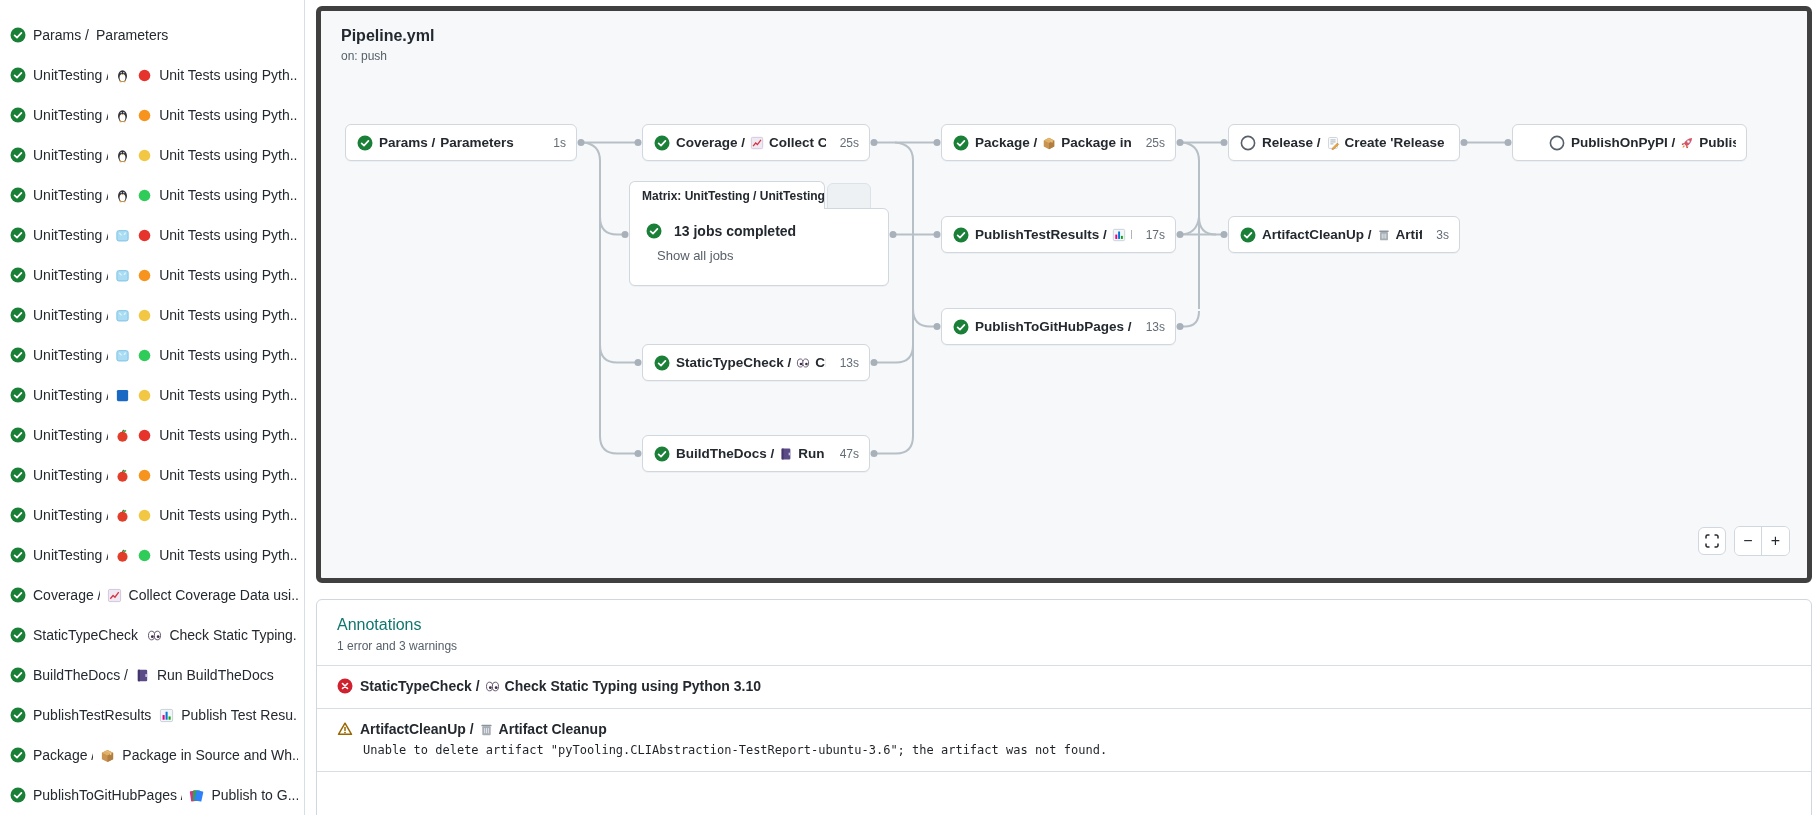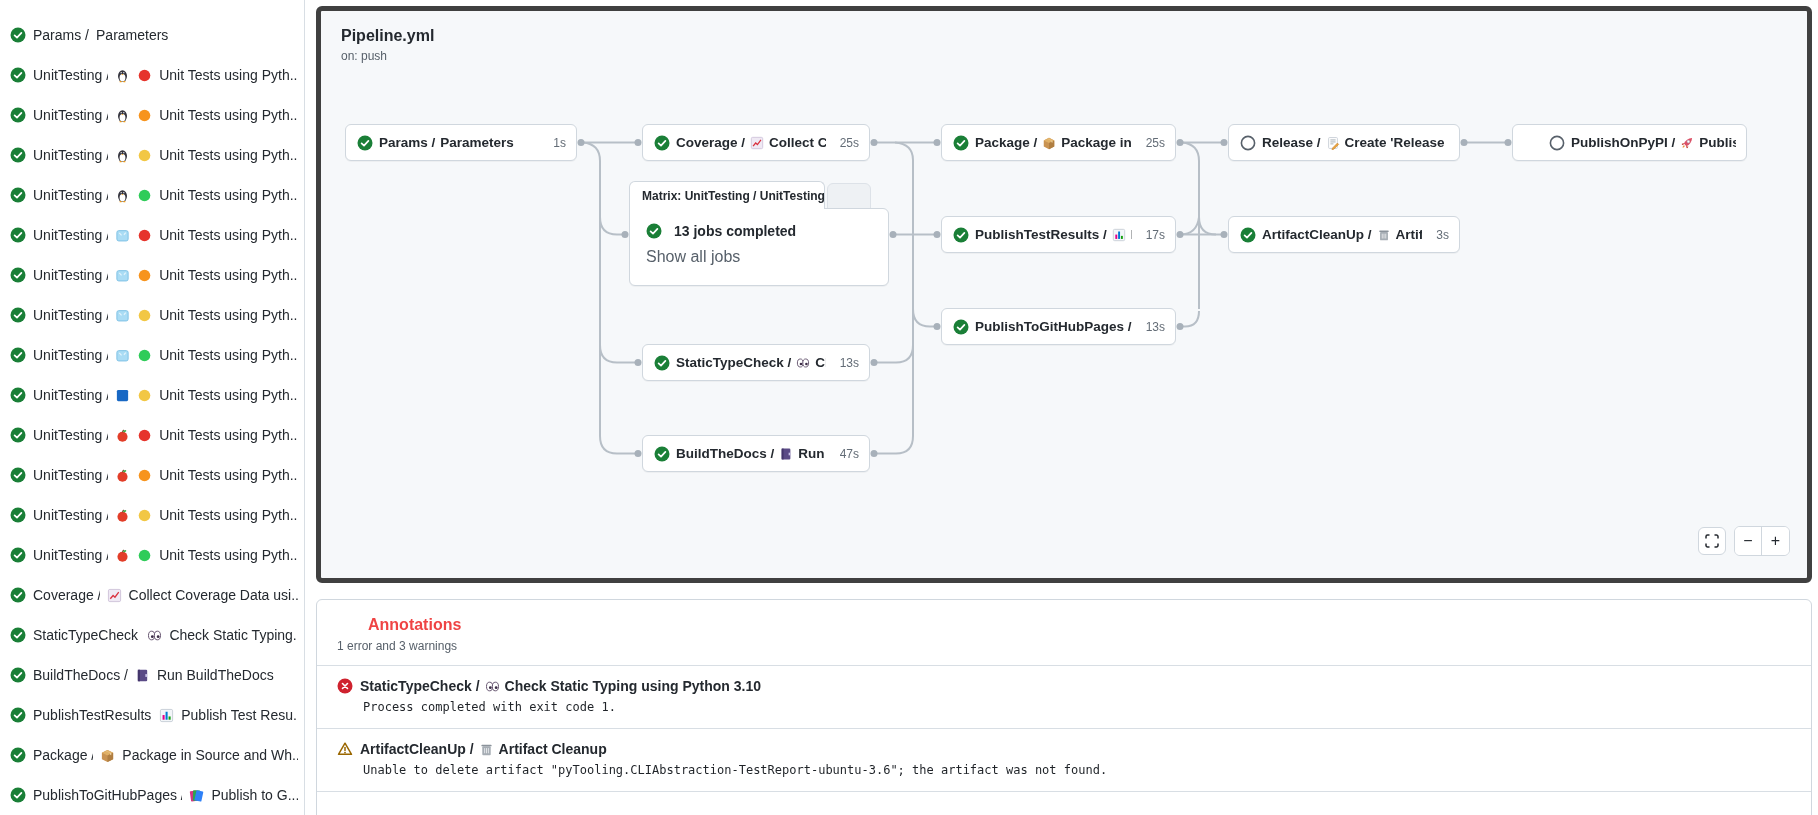--- a/index.html
+++ b/index.html
@@ -35,35 +35,35 @@
   .matrix-ghost { position:absolute; left:198px; top:2px; width:44px; height:26px;
                   background:#eef1f4; border:1px solid #dde2e8; border-radius:6px 6px 0 0; }
   .matrix-tab { position:absolute; left:0; top:0; width:196px; height:28px; background:#fff;
                 border:1px solid #d0d7de; border-bottom:none; border-radius:6px 6px 0 0;
                 display:flex; align-items:center; padding:0 12px; font-size:12px; font-weight:700; color:#24292f;
                 z-index:2; white-space:nowrap; }
   .matrix-card { position:absolute; left:0; top:27px; width:260px; height:78px; background:#fff;
                  border:1px solid #d0d7de; border-radius:0 6px 6px 6px;
                  box-shadow:0 1px 0 rgba(27,31,36,.04); padding:14px 16px 0 16px; z-index:1; cursor:pointer; }
   .mrow { display:flex; align-items:center; gap:12px; font-size:14px; font-weight:700; color:#24292f; }
-  .mlink { display:inline-block; margin-top:9px; margin-left:0; font-size:16px; color:#57606a; text-decoration:none; cursor:pointer; }
+  .mlink { display:inline-block; margin-top:9px; margin-left:11px; font-size:13px; color:#57606a; text-decoration:none; cursor:pointer; }
 
   
   .gcontrols { position:absolute; right:17px; bottom:22px; display:flex; gap:8px; align-items:center; }
   .gbtn { width:28px; height:28px; background:#fff; border:1px solid #d0d7de; border-radius:6px;
           display:flex; align-items:center; justify-content:center; cursor:pointer; font-size:16px; color:#24292f; }
   .zoomgroup { display:flex; background:#fff; border:1px solid #d0d7de; border-radius:6px; overflow:hidden; }
   .zoomgroup .gbtn { border:none; border-radius:0; width:27px; }
   .zoomgroup .gbtn:first-child { border-right:1px solid #d0d7de; }
 
   
   .annotations { position:absolute; left:316px; top:599px; width:1496px; height:240px;
                  background:#fff; border:1px solid #d0d7de; border-radius:6px; overflow:hidden; }
   .ann-header { padding:16px 20px 12px 20px; border-bottom:1px solid #d8dee4; }
-  .ann-title { font-size:16px; font-weight:700; color:#ef4444;margin-left:31px; }
+  .ann-title { font-size:16px; font-weight:400; color:#0f766e; }
   .ann-summary { font-size:12px; color:#57606a; margin-top:5px; }
   .ann-row { padding:12px 20px 14px 20px; border-bottom:1px solid #d8dee4; }
   .ann-row-title { display:flex; align-items:center; gap:7px; font-size:14px; font-weight:700; color:#24292f; cursor:pointer; }
   .ann-row-title .tpart { display:flex; align-items:center; gap:5px; }
   .ann-msg { margin:6px 0 0 26px; font-family:"DejaVu Sans Mono","Liberation Mono",monospace;
              font-size:12px; color:#1f2328; white-space:pre; }
 </style>
 </head>
 <body>
 
@@ -769,21 +769,20 @@
                 <svg viewBox="0 0 16 16">
                   <ellipse cx="4.9" cy="8" rx="3.3" ry="4.6" fill="#fff" stroke="#5c4a66"></ellipse>
                   <ellipse cx="11.1" cy="8" rx="3.3" ry="4.6" fill="#fff" stroke="#5c4a66"></ellipse>
                   <circle cx="5.7" cy="9.2" r="1.5" fill="#3d2d47"></circle>
                   <circle cx="11.9" cy="9.2" r="1.5" fill="#3d2d47"></circle>
                 </svg>
               </span>
               <span>Check Static Typing using Python 3.10</span>
             </span>
           </div>
-          <div class="ann-msg">Process completed with exit code 1.</div>
         </div>
         <div class="ann-row">
           <div class="ann-row-title">
             <span class="ic" style="width:16px;height:16px">
               <svg viewBox="0 0 16 16">
                 <path d="M8 2.2 14.5 13.3 H1.5 Z" fill="none" stroke="#9a6700" stroke-width="1.5" stroke-linejoin="round"></path>
                 <path d="M8 6.4 V9.6" stroke="#9a6700" stroke-width="1.5" stroke-linecap="round"></path>
                 <circle cx="8" cy="11.6" r="0.9" fill="#9a6700"></circle>
               </svg>
             </span>

